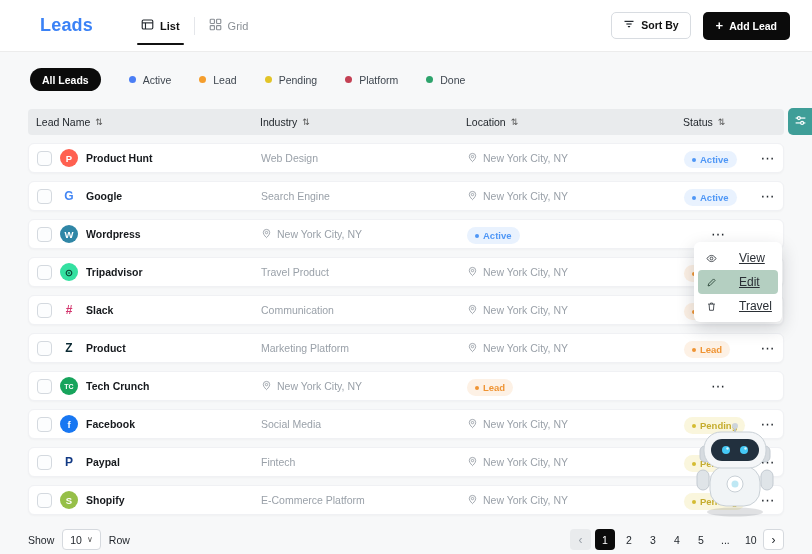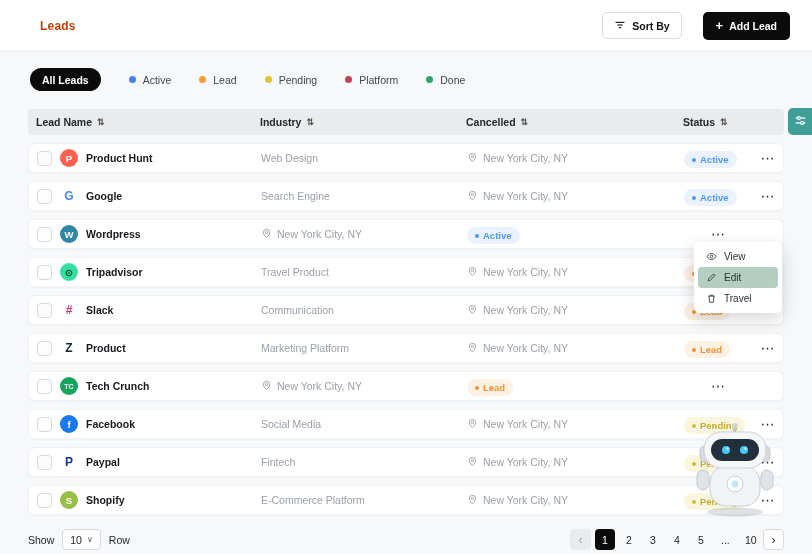--- a/index.html
+++ b/index.html
@@ -1,62 +1,62 @@
 <!DOCTYPE html>
 <html><head>
 <meta charset="utf-8">
 <style>
   * { box-sizing: border-box; }
   body { margin:0; background:#f7f8f9; font-family:"Liberation Sans", sans-serif; }
   .page { position:relative; width:812px; height:554px; background:#f7f8f9; overflow:hidden; }
 
   
   .topbar { height:52px; background:#fff; border-bottom:1px solid #ececec; display:flex; align-items:center; padding:0 22px 0 40px; }
-  .title { font-size:12px; font-weight:700; color:#c2410c; margin:0; letter-spacing:.2px; }
+  .title { font-size:18px; font-weight:700; color:#3b82f6; margin:0; letter-spacing:.2px; }
   .tabs { display:flex; align-items:center; margin-left:34px; height:100%; }
   .tab { display:flex; align-items:center; gap:6px; font-size:11px; color:#8b9096; padding:0 14px; height:100%; position:relative; cursor:pointer; background:none; border:none; }
   .tab.active { color:#111; font-weight:700; }
   .tab.active::after { content:""; position:absolute; left:10px; right:10px; bottom:6px; height:2px; background:#111; border-radius:2px; }
   .tab-divider { width:1px; height:18px; background:#e4e6ea; }
-  .top-actions { margin-left:auto; display:flex; align-items:center; gap:21px; }
+  .top-actions { margin-left:auto; display:flex; align-items:flex-start; gap:12px; }
   .sort-btn { display:flex; align-items:center; gap:6px; background:#fff; border:1px solid #d8dce1; border-radius:5px; height:27px; padding:0 11px; font-size:10.5px; font-weight:700; color:#111; cursor:pointer; font-family:inherit; }
   .add-btn { display:flex; align-items:center; gap:6px; background:#0b0b0b; color:#fff; border:none; border-radius:5px; height:28px; padding:0 13px; font-size:10.5px; font-weight:700; cursor:pointer; font-family:inherit; }
   .add-btn .plus { font-size:13px; font-weight:700; line-height:1; }
 
   
   .filters { display:flex; align-items:center; gap:28px; padding:16px 30px 0; }
   .chip-all { background:#0b0b0b; color:#fff; border:none; border-radius:13px; height:23px; padding:0 12px; font-size:10.5px; font-weight:700; cursor:pointer; font-family:inherit; }
   #filter-items { display:flex; align-items:center; gap:28px; }
   .chip { display:flex; align-items:center; gap:7px; background:none; border:none; font-size:10.5px; color:#3f4750; padding:0; cursor:pointer; font-family:inherit; }
   .fdot { width:7px; height:7px; border-radius:50%; display:inline-block; }
 
   
   .table-wrap { padding:18px 28px 0; }
   .thead, .row { display:grid; grid-template-columns:224px 206px 217px 68px 1fr; align-items:center; padding-left:8px; }
-  .thead { background:#e9ebed; border-radius:4px; height:26px; font-size:10.5px; font-weight:700; color:#23282e; }
+  .thead { background:#e9ebed; border-radius:4px; height:26px; font-size:10.5px; font-weight:400; color:#23282e; }
   .th { display:flex; align-items:center; gap:5px; cursor:pointer; }
   .sort-glyph { font-size:9px; color:#555; }
   .row { background:#fff; border:1px solid #f0f1f4; border-radius:6px; height:30px; margin-top:8px; box-shadow:0 1px 2px rgba(16,24,40,.03); }
   .name-cell { display:flex; align-items:center; gap:8px; }
   .checkbox { width:15px; height:15px; border:1.5px solid #d4d9df; border-radius:4px; background:#fcfdfe; cursor:pointer; flex:0 0 auto; }
   .brand { width:18px; height:18px; border-radius:50%; display:inline-flex; align-items:center; justify-content:center; font-size:9.5px; font-weight:700; flex:0 0 auto; }
   .lead-name { font-size:10.5px; color:#16191d; font-weight:700; }
   .industry, .loc-text { font-size:10.5px; color:#9aa1a9; }
   .location { display:flex; align-items:center; gap:5px; }
   .badge { display:inline-flex; align-items:center; gap:4px; height:17px; padding:0 8px; border-radius:9px; font-size:9.5px; font-weight:700; }
   .sdot { width:4px; height:4px; border-radius:50%; }
   .menu-cell { display:flex; justify-content:center; }
   .dots { background:none; border:none; font-size:14px; color:#23282e; cursor:pointer; padding:0 4px; line-height:1; font-family:inherit; }
 
   
   .side-filter { position:absolute; right:0; top:108px; width:24px; height:27px; background:#3f9e98; border:none; border-radius:5px 0 0 5px; display:flex; align-items:center; justify-content:center; cursor:pointer; z-index:25; }
 
   
   .ctx { position:absolute; left:694px; top:242px; width:88px; background:#fff; border-radius:6px; box-shadow:0 6px 18px rgba(20,30,40,.18); padding:4px; z-index:30; }
-  .ctx-item { display:flex; align-items:center; gap:7px; font-size:10px; color:#2a2f35; padding:5px 8px; border-radius:4px; cursor:pointer; }
+  .ctx-item { display:flex; align-items:center; gap:22px; font-size:12px; color:#2a2f35; padding:5px 8px; border-radius:4px; cursor:pointer;text-decoration:underline; }
   .ctx-item.active { background:#b4cfc1; }
   .cicon { display:inline-flex; width:11px; height:11px; }
   .cicon svg { width:11px; height:11px; }
 
   
   .robot { position:absolute; left:694px; top:420px; z-index:20; }
 
   
   .footer { display:flex; align-items:flex-start; padding:14px 28px 0; }
   .f-left { display:flex; align-items:center; gap:8px; font-size:10.5px; color:#23282e; }
@@ -70,20 +70,44 @@
   .page-btn { width:20px; height:21px; background:none; border:none; font-size:10.5px; color:#23282e; border-radius:4px; cursor:pointer; font-family:inherit; }
   .page-btn.active { background:#0b0b0b; color:#fff; }
 </style>
 </head>
 <body>
 
 <div class="page">
 
   <header class="topbar">
     <h1 class="title">Leads</h1>
+    <div class="tabs">
+      <button class="tab active">
+        <span class="ticon">
+          <svg width="13" height="13" viewBox="0 0 16 16" fill="none" stroke="#23282e" stroke-width="1.4">
+              <rect x="1.5" y="2.5" width="13" height="11" rx="1.5"></rect>
+              <line x1="1.5" y1="6" x2="14.5" y2="6"></line>
+              <line x1="5.5" y1="6" x2="5.5" y2="13.5"></line>
+            </svg>
+        </span>
+        <span>List</span>
+      </button>
+      <span class="tab-divider"></span>
+      <button class="tab">
+        <span class="ticon">
+          <svg width="13" height="13" viewBox="0 0 16 16" fill="none" stroke="#8b9096" stroke-width="1.4">
+              <rect x="1.5" y="1.5" width="5.2" height="5.2" rx="1"></rect>
+              <rect x="9.3" y="1.5" width="5.2" height="5.2" rx="1"></rect>
+              <rect x="1.5" y="9.3" width="5.2" height="5.2" rx="1"></rect>
+              <rect x="9.3" y="9.3" width="5.2" height="5.2" rx="1"></rect>
+            </svg>
+        </span>
+        <span>Grid</span>
+      </button>
+    </div>
     <div class="top-actions">
       <button class="sort-btn">
         <span>
           <svg width="12" height="12" viewBox="0 0 16 16" stroke="#23282e" stroke-width="1.6" fill="none">
               <line x1="2" y1="4.5" x2="14" y2="4.5"></line>
               <line x1="4.5" y1="8" x2="11.5" y2="8"></line>
               <line x1="6.5" y1="11.5" x2="9.5" y2="11.5"></line>
             </svg>
         </span>
         <span>Sort By</span>
@@ -125,21 +149,21 @@
     <div class="thead">
       <div class="th">
         <span>Lead Name</span>
         <span class="sort-glyph">⇅</span>
       </div>
       <div class="th">
         <span>Industry</span>
         <span class="sort-glyph">⇅</span>
       </div>
       <div class="th">
-        <span>Cancelled</span>
+        <span>Location</span>
         <span class="sort-glyph">⇅</span>
       </div>
       <div class="th">
         <span>Status</span>
         <span class="sort-glyph">⇅</span>
       </div>
       <div class="th-menu"></div>
     </div>
     <div id="rows">
         <div class="row">

